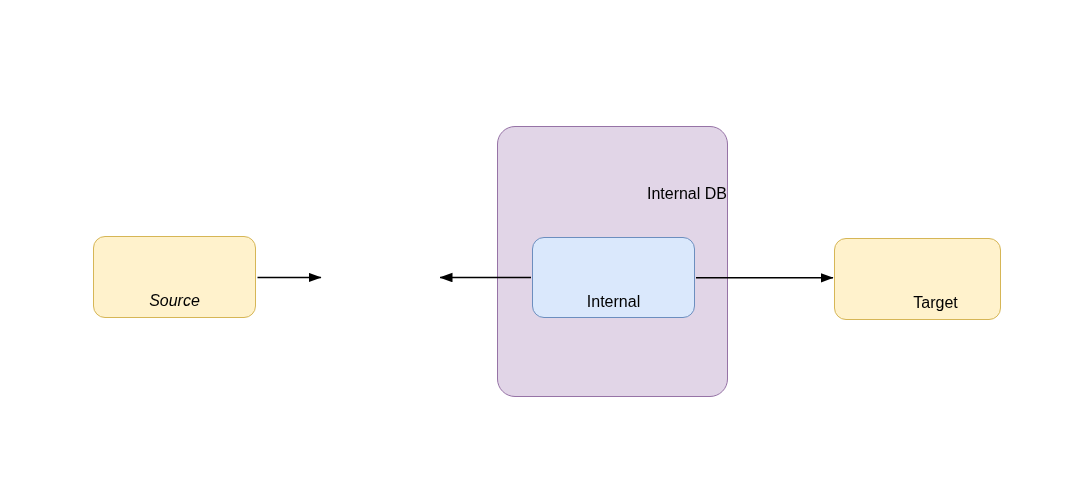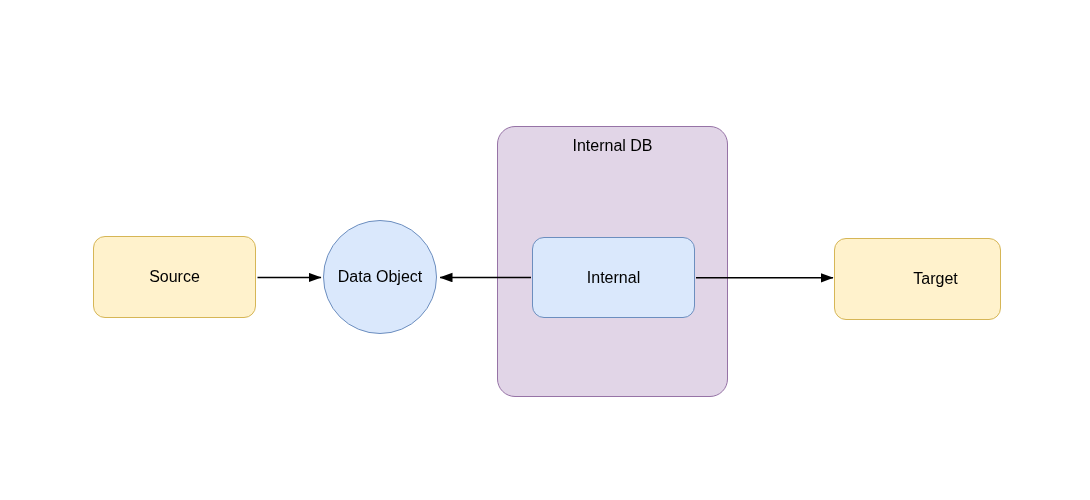--- a/index.html
+++ b/index.html
@@ -17,22 +17,23 @@
     position: absolute;
     box-sizing: border-box;
     border: 1.5px solid;
     display: flex;
     align-items: center;
     justify-content: center;
     font-size: 16px;
     line-height: 1.2;
   }
   .node-label {
-    text-align: center;
+    text-align: right;
     white-space: nowrap;
+    margin-top: 48px;
   }
   .node-internal-db {
     left: 497px;
     top: 126px;
     width: 231px;
     height: 271px;
     border-radius: 18px;
     z-index: 1;
     align-items: flex-start;
   }
@@ -90,26 +91,23 @@
 </head>
 <body>
 
 <div class="canvas" style="background-color: rgb(255, 255, 255);">
 
   <div class="node node-internal-db" style="background-color: rgb(225, 213, 231); border-color: rgb(150, 115, 166);">
     <div class="node-label container-label" style="color: rgb(0, 0, 0);">Internal DB</div>
   </div>
 
   <div class="node node-source" style="background-color: rgb(255, 242, 204); border-color: rgb(214, 182, 86);">
-    <div class="node-label" style="color: rgb(0, 0, 0);">Source</div>
+    <div class="node-label" style="color: rgb(0, 0, 0); font-style: italic;">Source</div>
   </div>
 
-  <div class="node node-data-object" style="background-color: rgb(218, 232, 252); border-color: rgb(108, 142, 191);">
-    <div class="node-label" style="color: rgb(0, 0, 0);">Data Object</div>
-  </div>
 
   <div class="node node-converter" style="background-color: rgb(218, 232, 252); border-color: rgb(108, 142, 191);">
     <div class="node-label" style="color: rgb(0, 0, 0);">Internal</div>
   </div>
 
   <div class="node node-target" style="background-color: rgb(255, 242, 204); border-color: rgb(214, 182, 86); padding-left: 36px;">
     <div class="node-label" style="color: rgb(0, 0, 0);">Target</div>
   </div>
 
   <svg class="edge-layer" viewBox="0 0 1090 500" style="color: rgb(0, 0, 0);">

